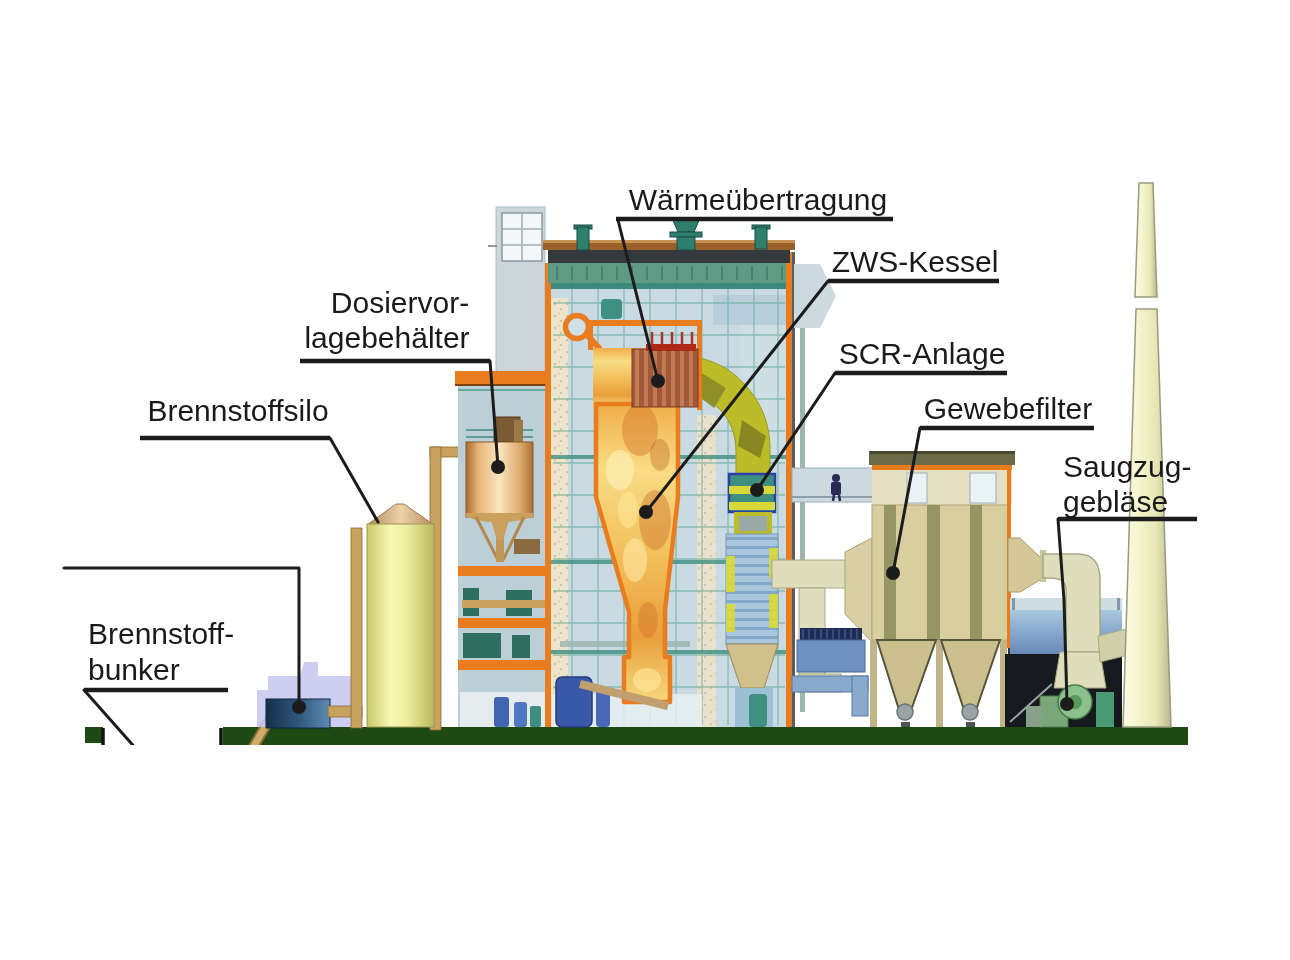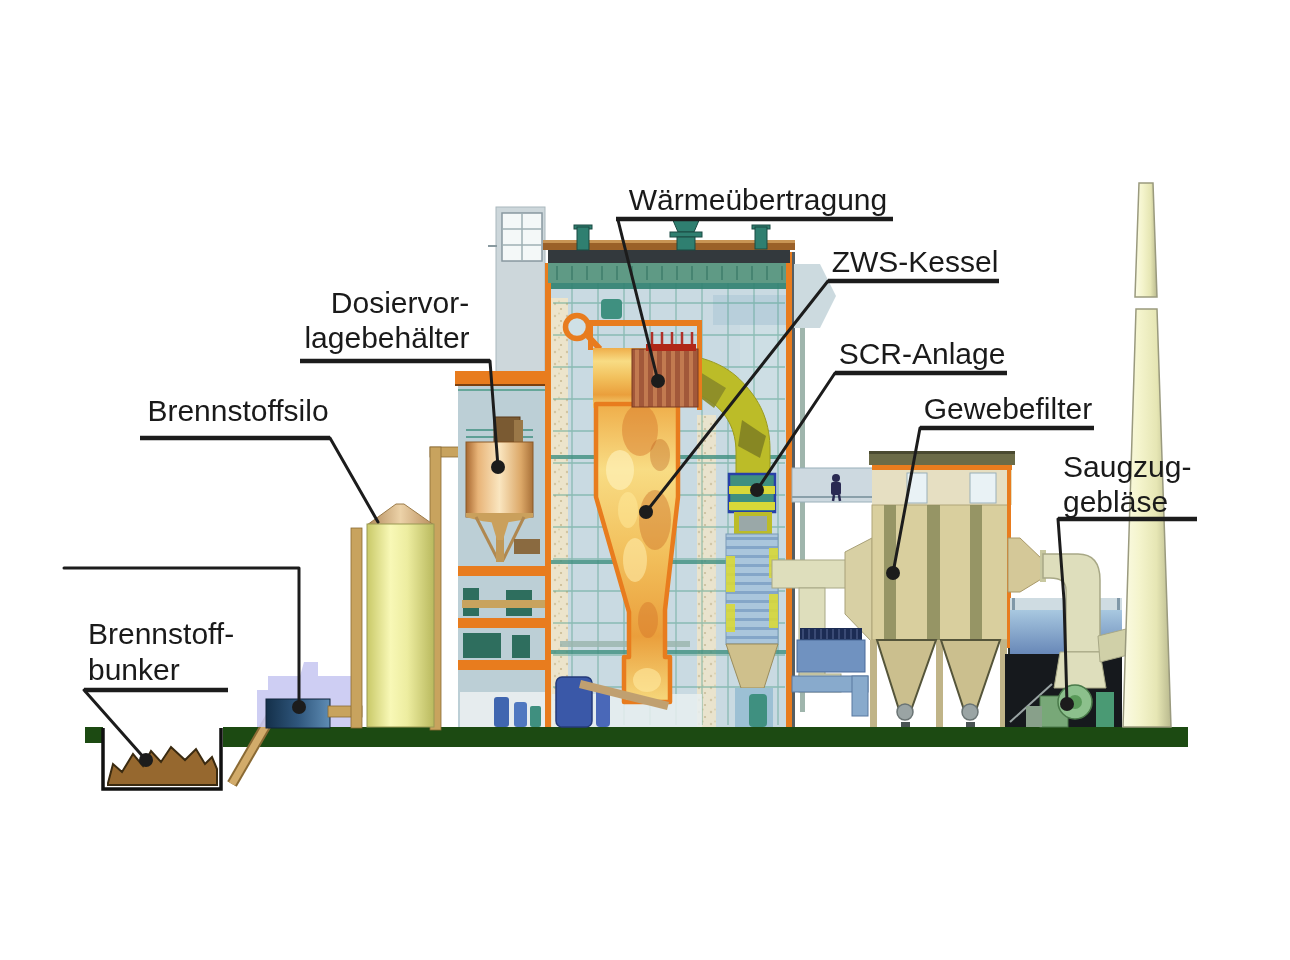--- a/index.html
+++ b/index.html
@@ -1,16 +1,16 @@
 <!DOCTYPE html>
 <html style="--label-text: #1a1a1a; --leader-line: #1c1c1c; --ground-green: #1c4a12; --frame-orange: #e87c1e; --duct-chartreuse: #bcbc28; --duct-pale: #dedebc; --structure-teal: #46907e; --roof-brown: #9a6028; --roof-dark: #33393d; --wall-blue-grey: #c9dae2; --annex-wall: #bccfd6; --flame-orange: #e08830; --scr-border-blue: #2840a8; --scr-yellow: #d8d838; --hx-blue: #aac6dc; --filter-tan: #d9cf9e; --filter-olive: #8e8e5e; --silo-yellow: #efef9e; --pipe-tan: #c8a35e; --fuel-brown: #96682f; --machine-lavender: #c9c9f2; --fan-green: #7cb87c; --chimney-cream: #f2f2d2; --walkway-blue: #cdd9e0; --person-navy: #2a2a52;"><head>
 <meta charset="utf-8">
 <style>
   html,body{margin:0;padding:0;background:#fff;}
-  .stage{width:1290px;height:960px;position:relative;background:#ffffff;overflow:hidden;}
+  .stage{width:1290px;height:745px;position:relative;background:#ffffff;overflow:hidden;}
   svg{display:block;}
   .label-text{
     font-family:"Liberation Sans","DejaVu Sans",sans-serif;
     font-size:30px;
     fill:var(--label-text,#1a1a1a);
   }
   .orange{fill:var(--frame-orange,#e87c1e);}
   .ground{fill:var(--ground-green,#1c4a12);}
   .duct{fill:var(--duct-chartreuse,#bcbc28);}
   .pale-duct{fill:var(--duct-pale,#dedebc);}

